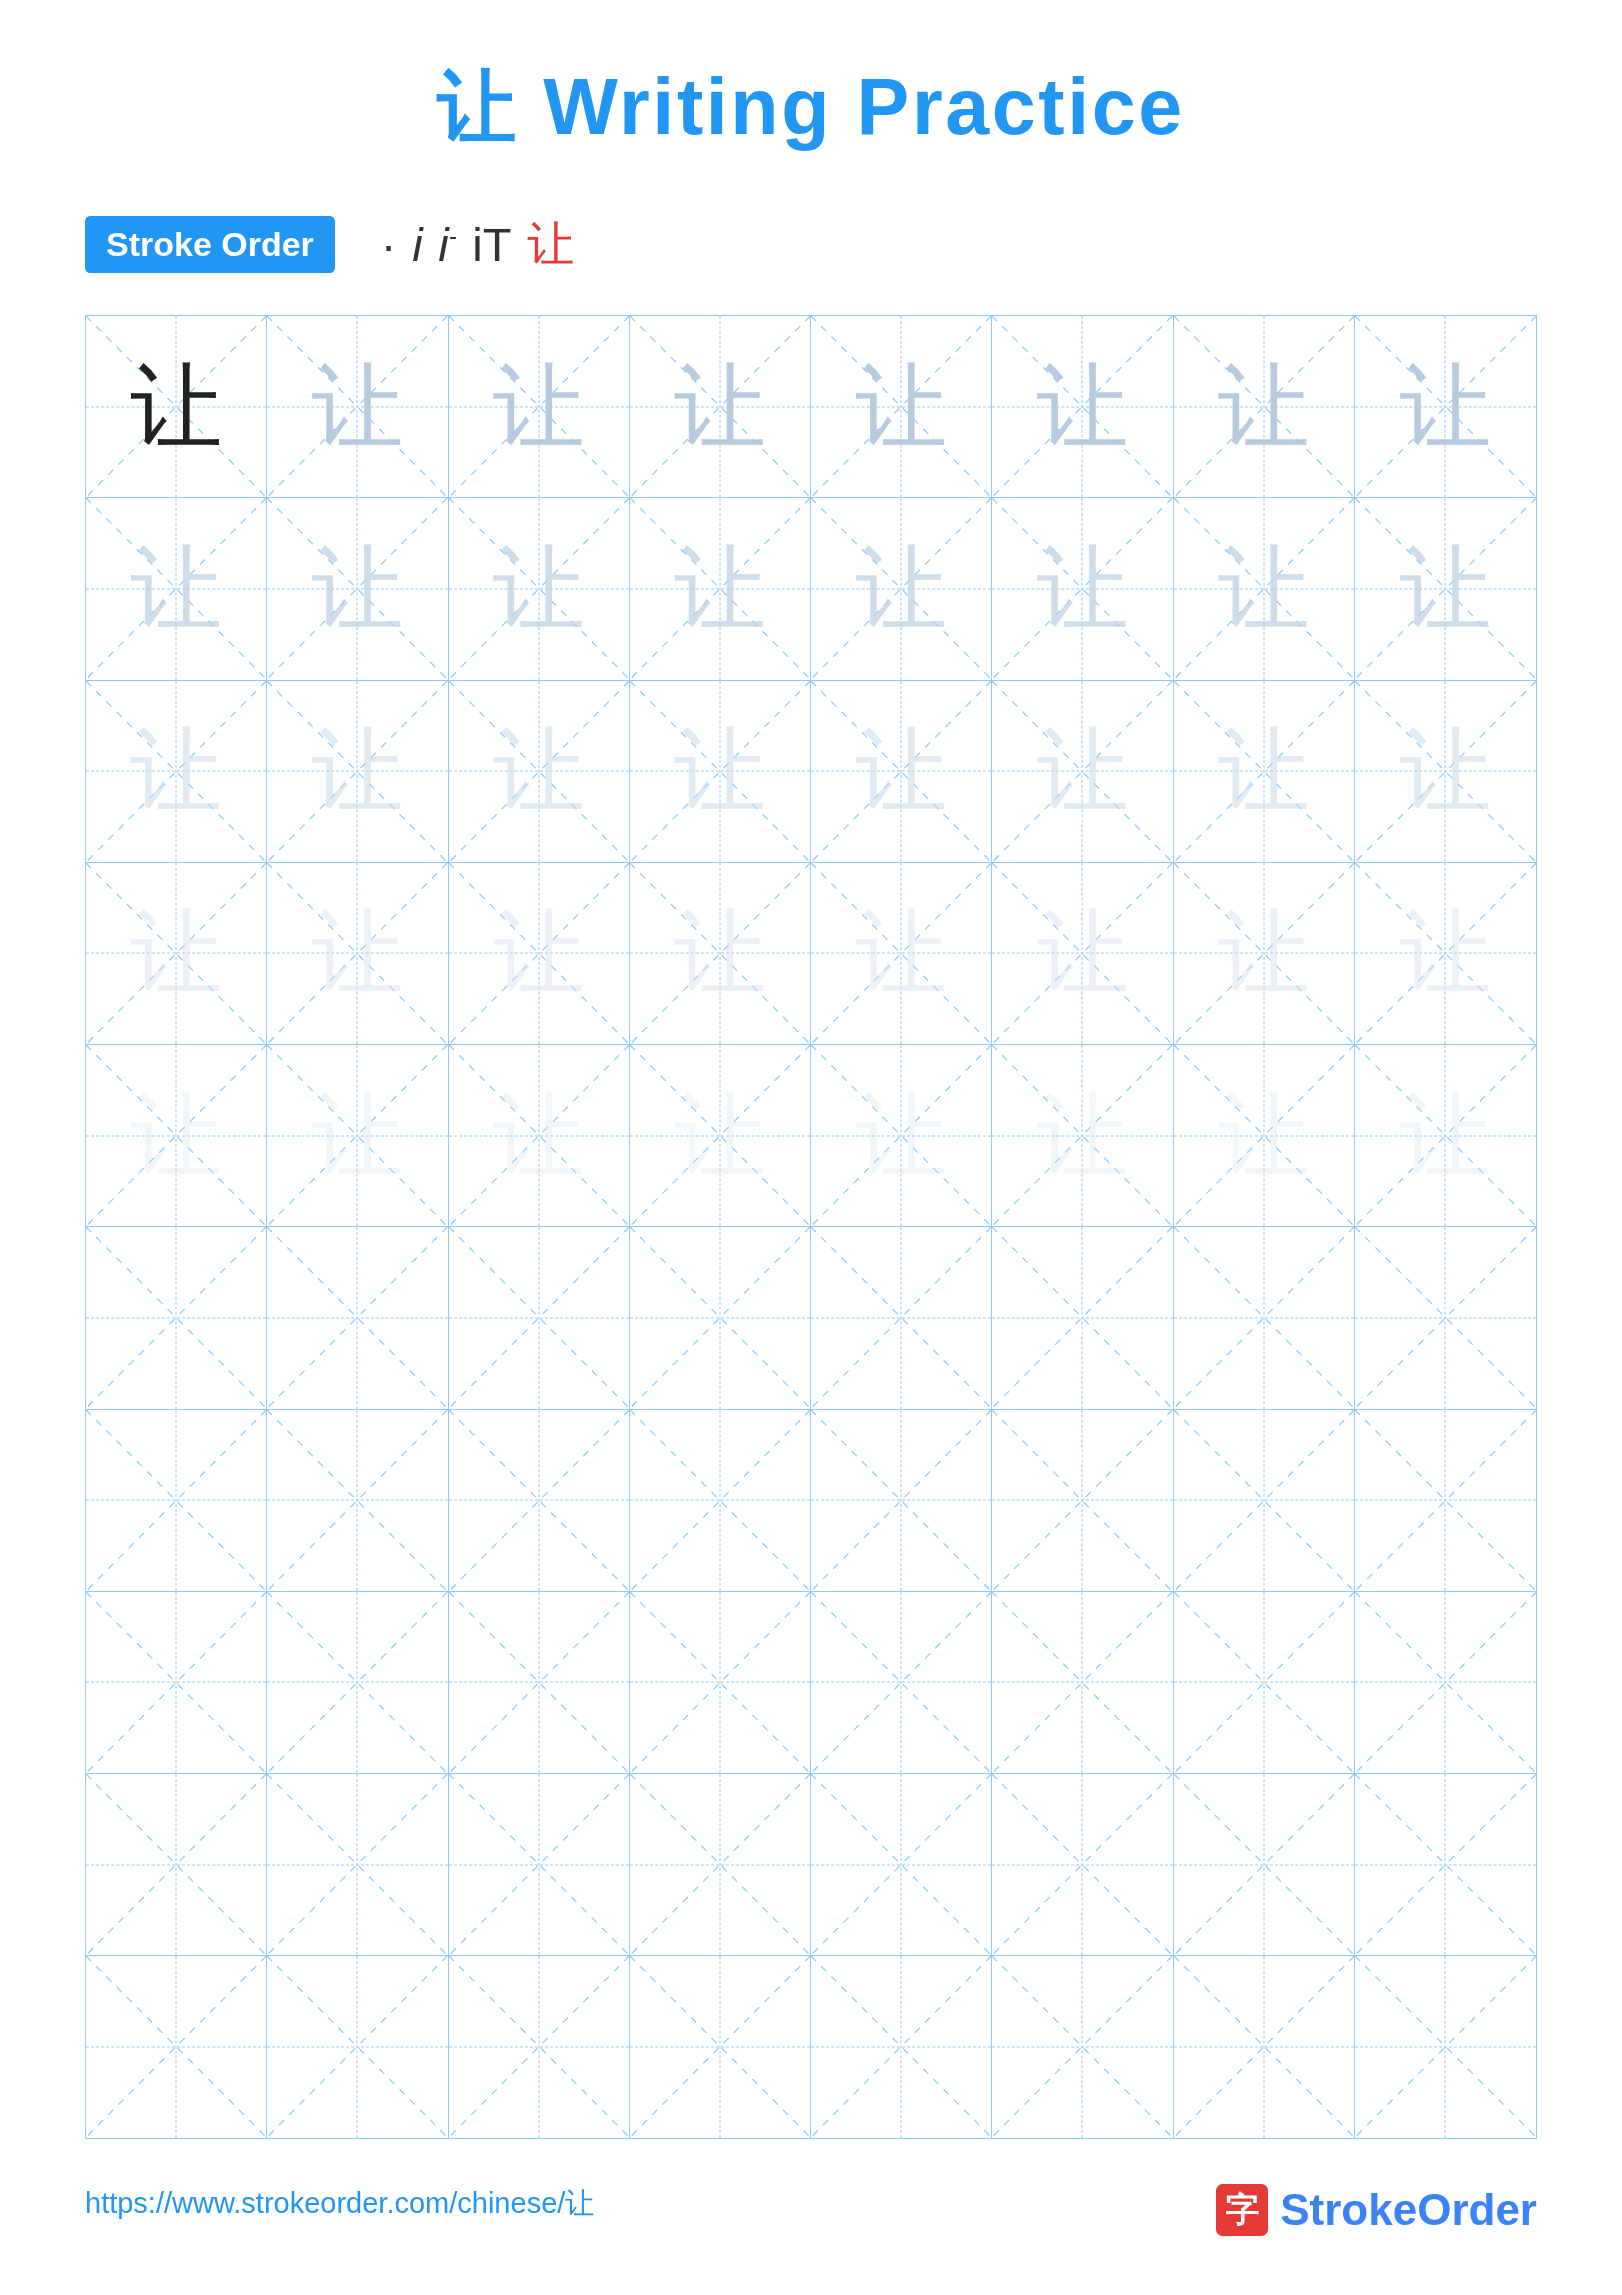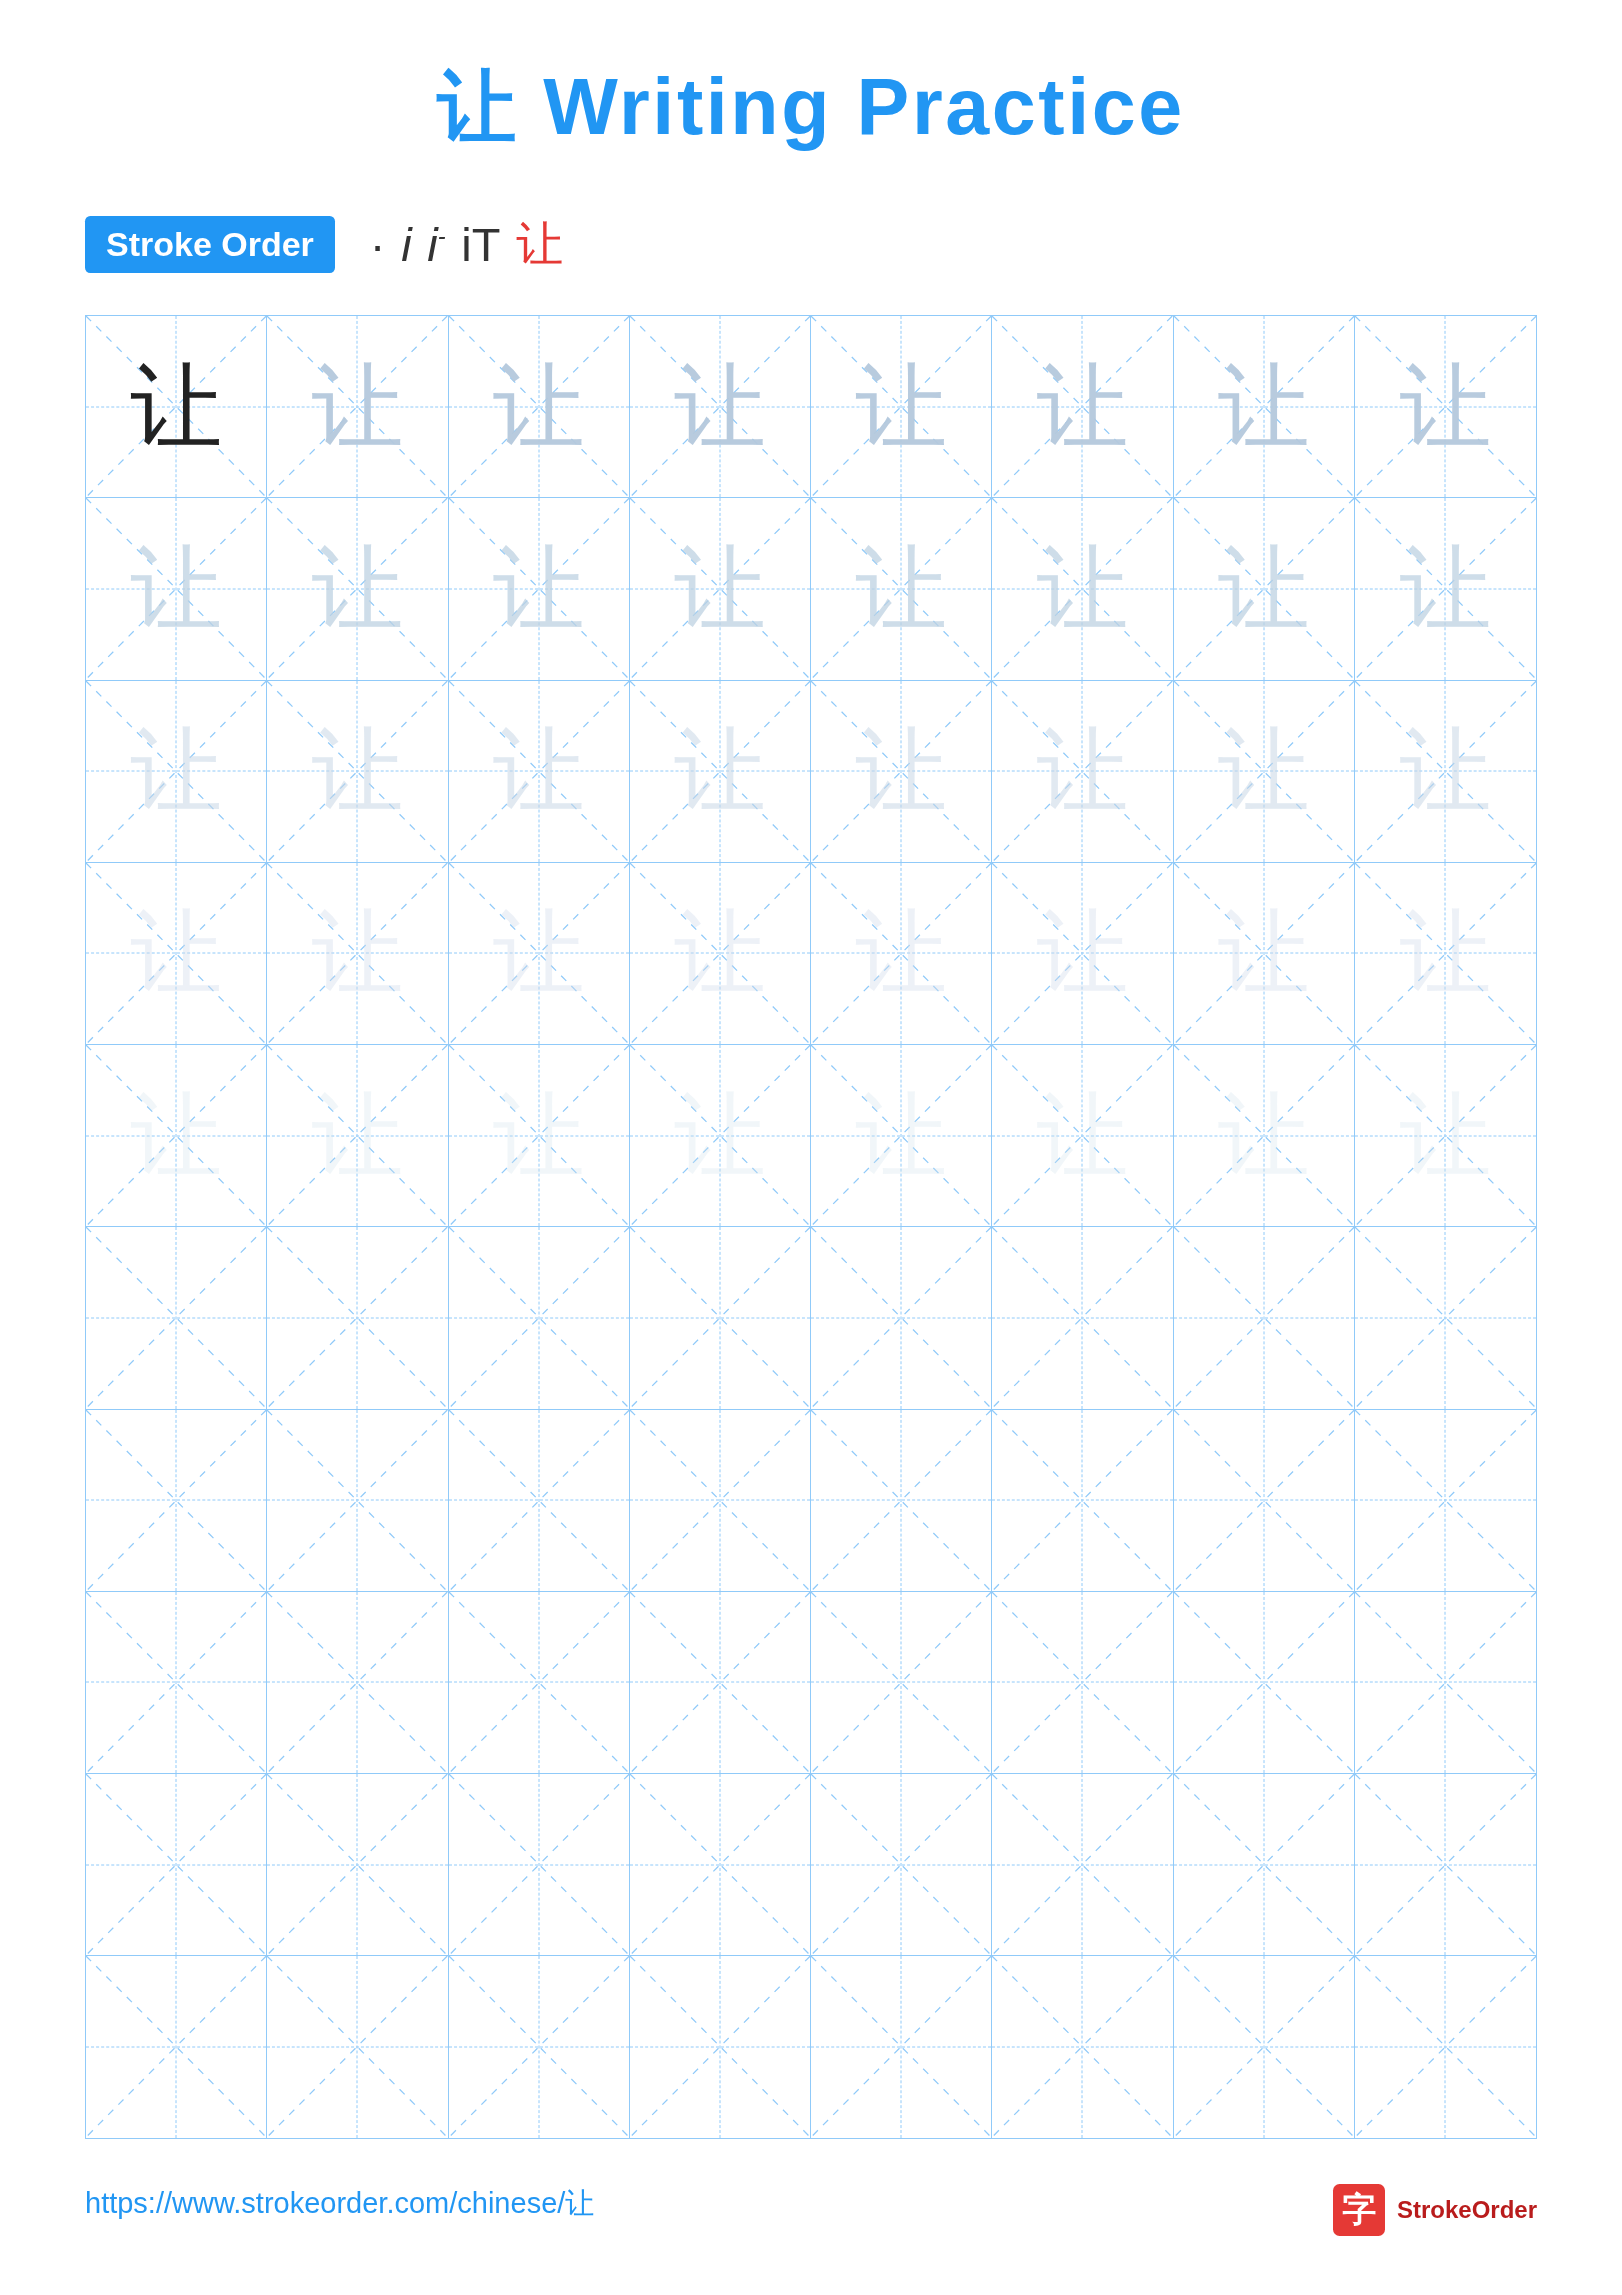--- a/index.html
+++ b/index.html
@@ -19,21 +19,21 @@
       font-size: 79px;
       font-weight: bold;
       color: #2196F3;
       letter-spacing: 2.6px;
     }
 
     .stroke-order-section {
       display: flex;
       align-items: center;
       margin: 52px 85px 39px 85px;
-      gap: 22px;
+      gap: 33px;
     }
 
     .stroke-order-badge {
       background: #2196F3;
       color: white;
       font-size: 34px;
       font-weight: bold;
       padding: 9.2px 21px;
       border-radius: 5.2px;
       white-space: nowrap;
@@ -190,23 +190,23 @@
       border-radius: 6.5px;
       display: flex;
       align-items: center;
       justify-content: center;
       color: white;
       font-size: 34px;
       font-weight: bold;
     }
 
     .footer-brand-text {
-      font-size: 24px;
+      font-size: 44px;
       font-weight: bold;
-      color: #b91c1c;
+      color: #3b82f6;
     }
   </style>
 </head>
 <body>
 
 <h1 class="page-title">让 Writing Practice</h1>
 
 <div class="stroke-order-section">
   <span class="stroke-order-badge">Stroke Order</span>
   <div class="stroke-sequence">

